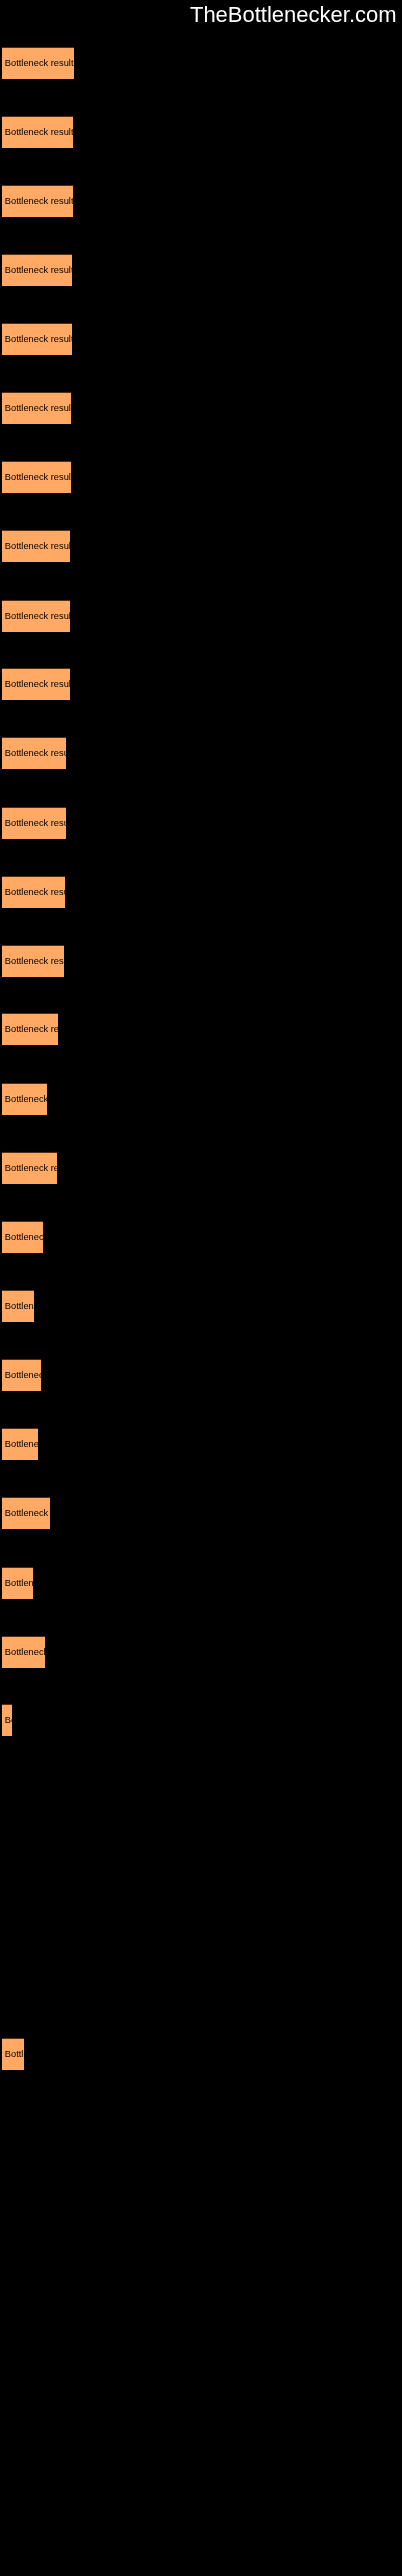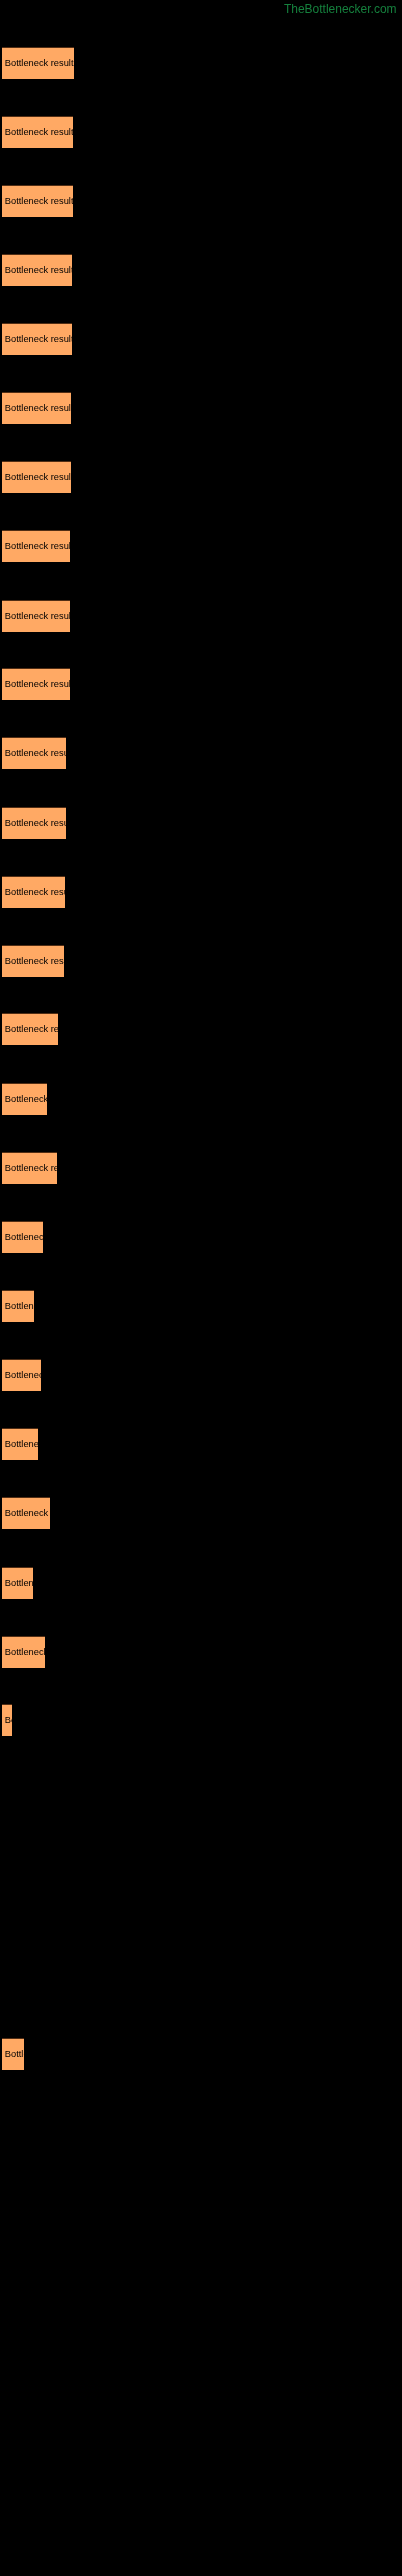--- a/index.html
+++ b/index.html
@@ -19,22 +19,22 @@
     left: 0;
     top: 0;
     width: 403px;
     height: 2576px;
     background: #000000;
   }
   .watermark {
     position: absolute;
     right: 6.4px;
     top: 1.6px;
-    color: #15803d;
-    font-size: 12px;
+    color: #ffffff;
+    font-size: 22px;
     font-family: "Liberation Sans", sans-serif;
     letter-spacing: 0px;
     white-space: nowrap;
     user-select: none;
   }
   .bars-layer {
     position: absolute;
     left: 0;
     top: 0;
     width: 403px;

